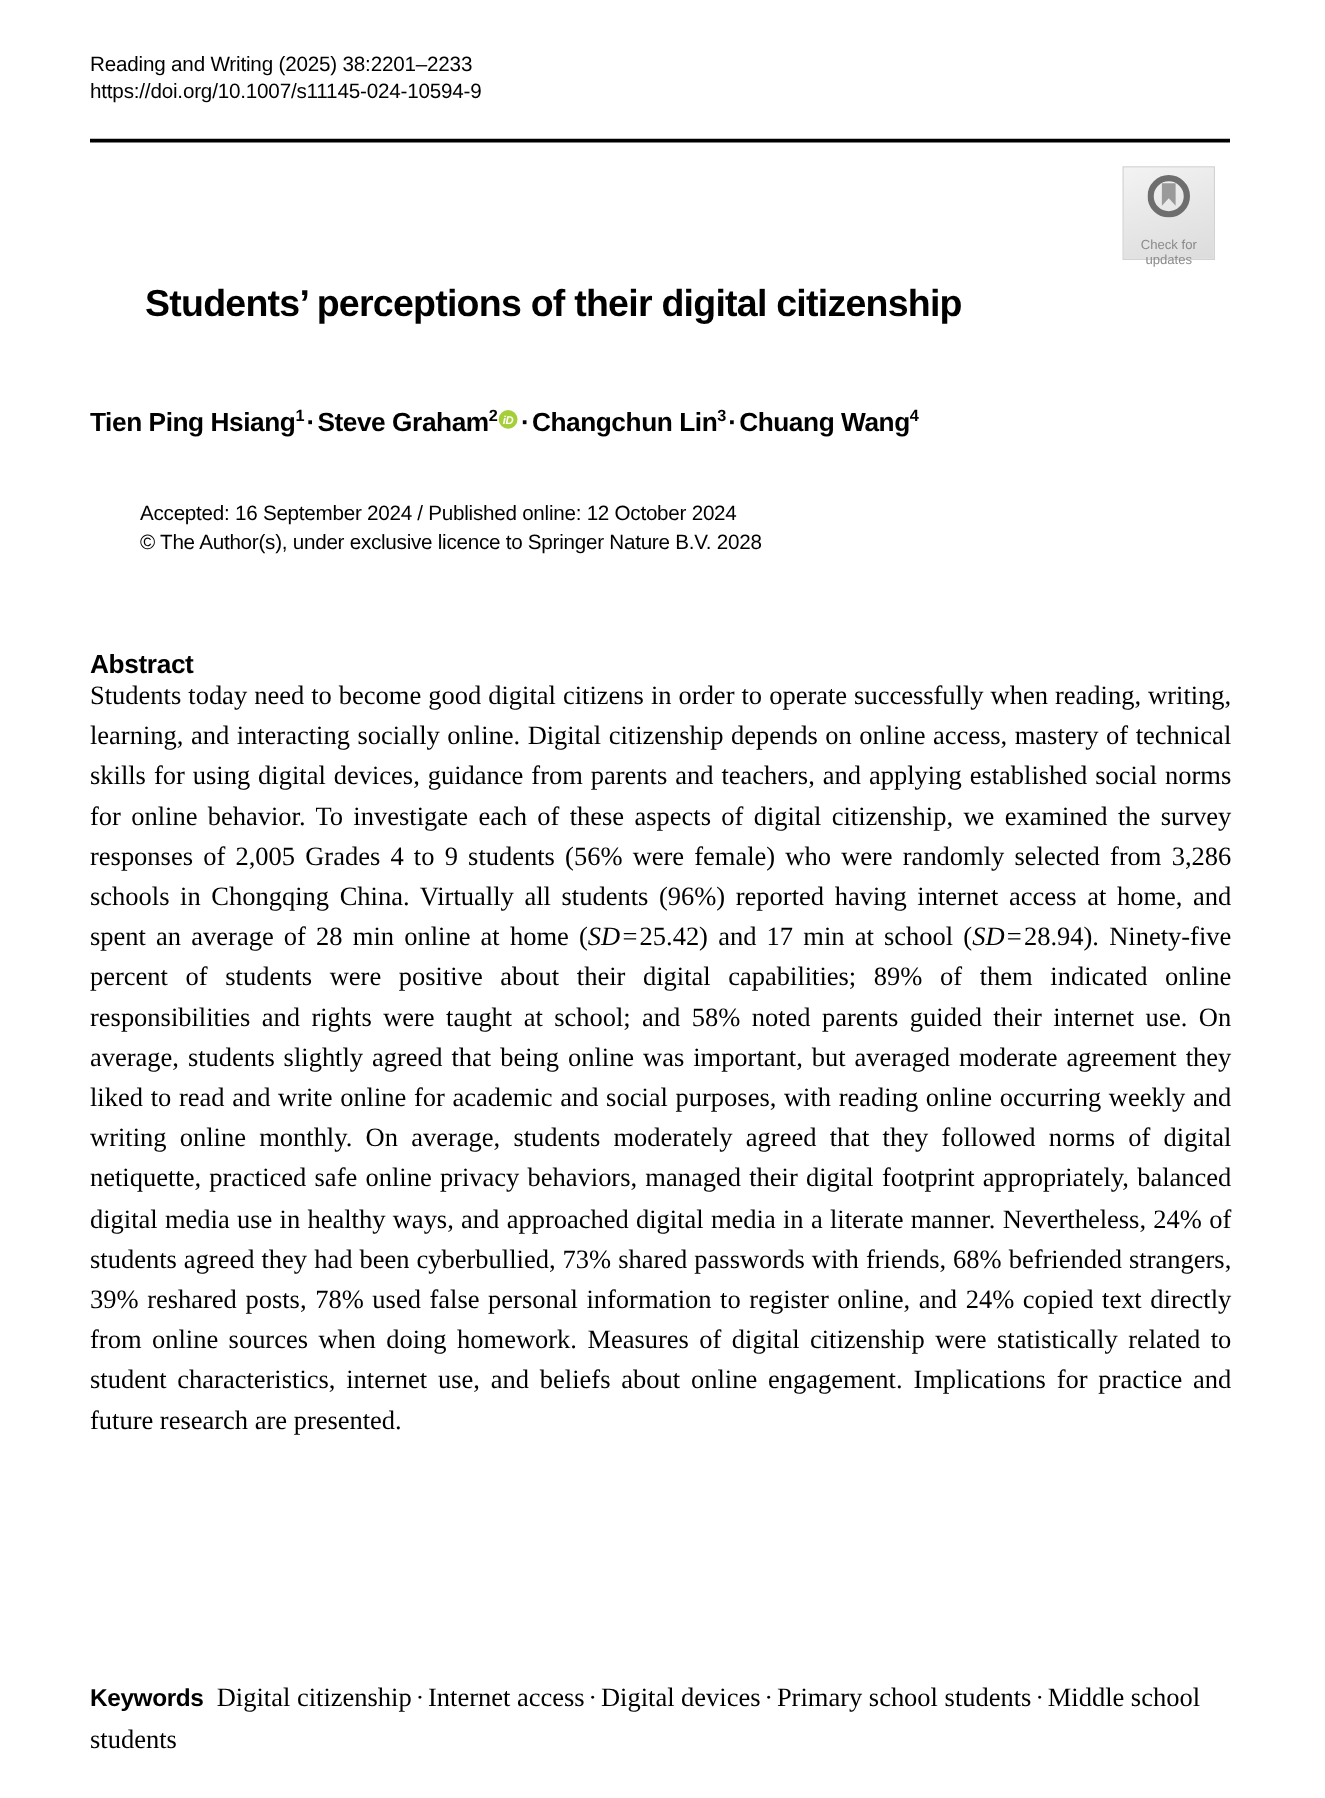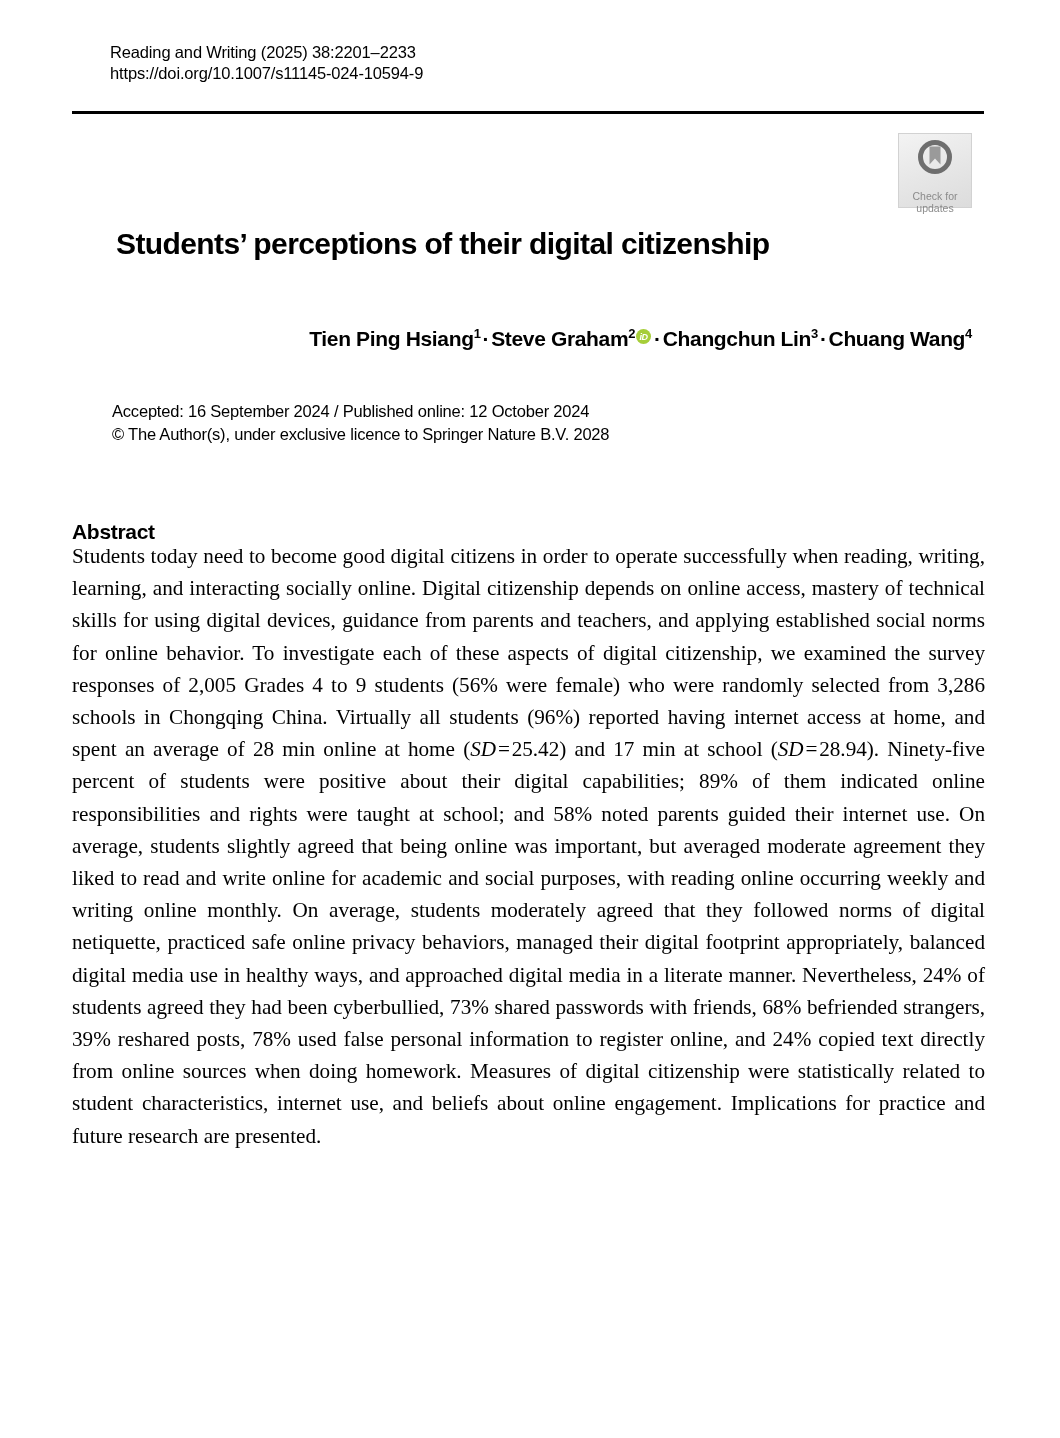--- a/index.html
+++ b/index.html
@@ -28,21 +28,20 @@
   .journal-header {
     position: absolute;
     left: 72px;
     top: 42px;
     width: 700px;
     font-family: "Liberation Sans", sans-serif;
     font-size: 16.5px;
     line-height: 21px;
     letter-spacing: -0.15px;
     color: #000;
-    margin-left: 38px;
   }
   .journal-header div { white-space: nowrap; }
 
   .header-rule {
     position: absolute;
     left: 72px;
     top: 111px;
     width: 912px;
     height: 3px;
     background: #000000;
@@ -100,21 +99,20 @@
     left: 72px;
     top: 325px;
     width: 900px;
     font-family: "Liberation Sans", sans-serif;
     font-weight: bold;
     font-size: 21px;
     line-height: 28px;
     letter-spacing: -0.35px;
     color: #000;
     white-space: nowrap;
-    text-align: right;
   }
   .authors sup {
     font-size: 13px;
     vertical-align: super;
     line-height: 0;
   }
   .sep-dot {
     font-weight: bold;
     padding: 0 2px;
   }
@@ -242,14 +240,18 @@
   <div class="pub-meta">
     <div>Accepted: 16 September 2024 / Published online: 12 October 2024</div>
     <div>© The Author(s), under exclusive licence to Springer Nature B.V. 2028</div>
   </div>
 
   <div class="abstract-heading">Abstract</div>
   <div class="abstract-body">
     <span>Students today need to become good digital citizens in order to operate successfully when reading, writing, learning, and interacting socially online. Digital citizenship depends on online access, mastery of technical skills for using digital devices, guidance from parents and teachers, and applying established social norms for online behavior. To investigate each of these aspects of digital citizenship, we examined the survey responses of 2,005 Grades 4 to 9 students (56% were female) who were randomly selected from 3,286 schools in Chongqing China. Virtually all students (96%) reported having internet access at home, and spent an average of 28 min online at home (</span><i>SD</i><span> = 25.42) and 17 min at school (</span><i>SD</i><span> = 28.94). Ninety-five percent of students were positive about their digital capabilities; 89% of them indicated online responsibilities and rights were taught at school; and 58% noted parents guided their internet use. On average, students slightly agreed that being online was important, but averaged moderate agreement they liked to read and write online for academic and social purposes, with reading online occurring weekly and writing online monthly. On average, students moderately agreed that they followed norms of digital netiquette, practiced safe online privacy behaviors, managed their digital footprint appropriately, balanced digital media use in healthy ways, and approached digital media in a literate manner. Nevertheless, 24% of students agreed they had been cyberbullied, 73% shared passwords with friends, 68% befriended strangers, 39% reshared posts, 78% used false personal information to register online, and 24% copied text directly from online sources when doing homework. Measures of digital citizenship were statistically related to student characteristics, internet use, and beliefs about online engagement. Implications for practice and future research are presented.</span>
   </div>
 
+  <div class="keywords">
+    <span class="keywords-label">Keywords</span>&nbsp;
+    <span>Digital citizenship</span><span class="kw-sep">·</span><span>Internet access</span><span class="kw-sep">·</span><span>Digital devices</span><span class="kw-sep">·</span><span>Primary school students</span><span class="kw-sep">·</span><span>Middle school students</span>
+  </div>
 
 </div>
 
 </body></html>

